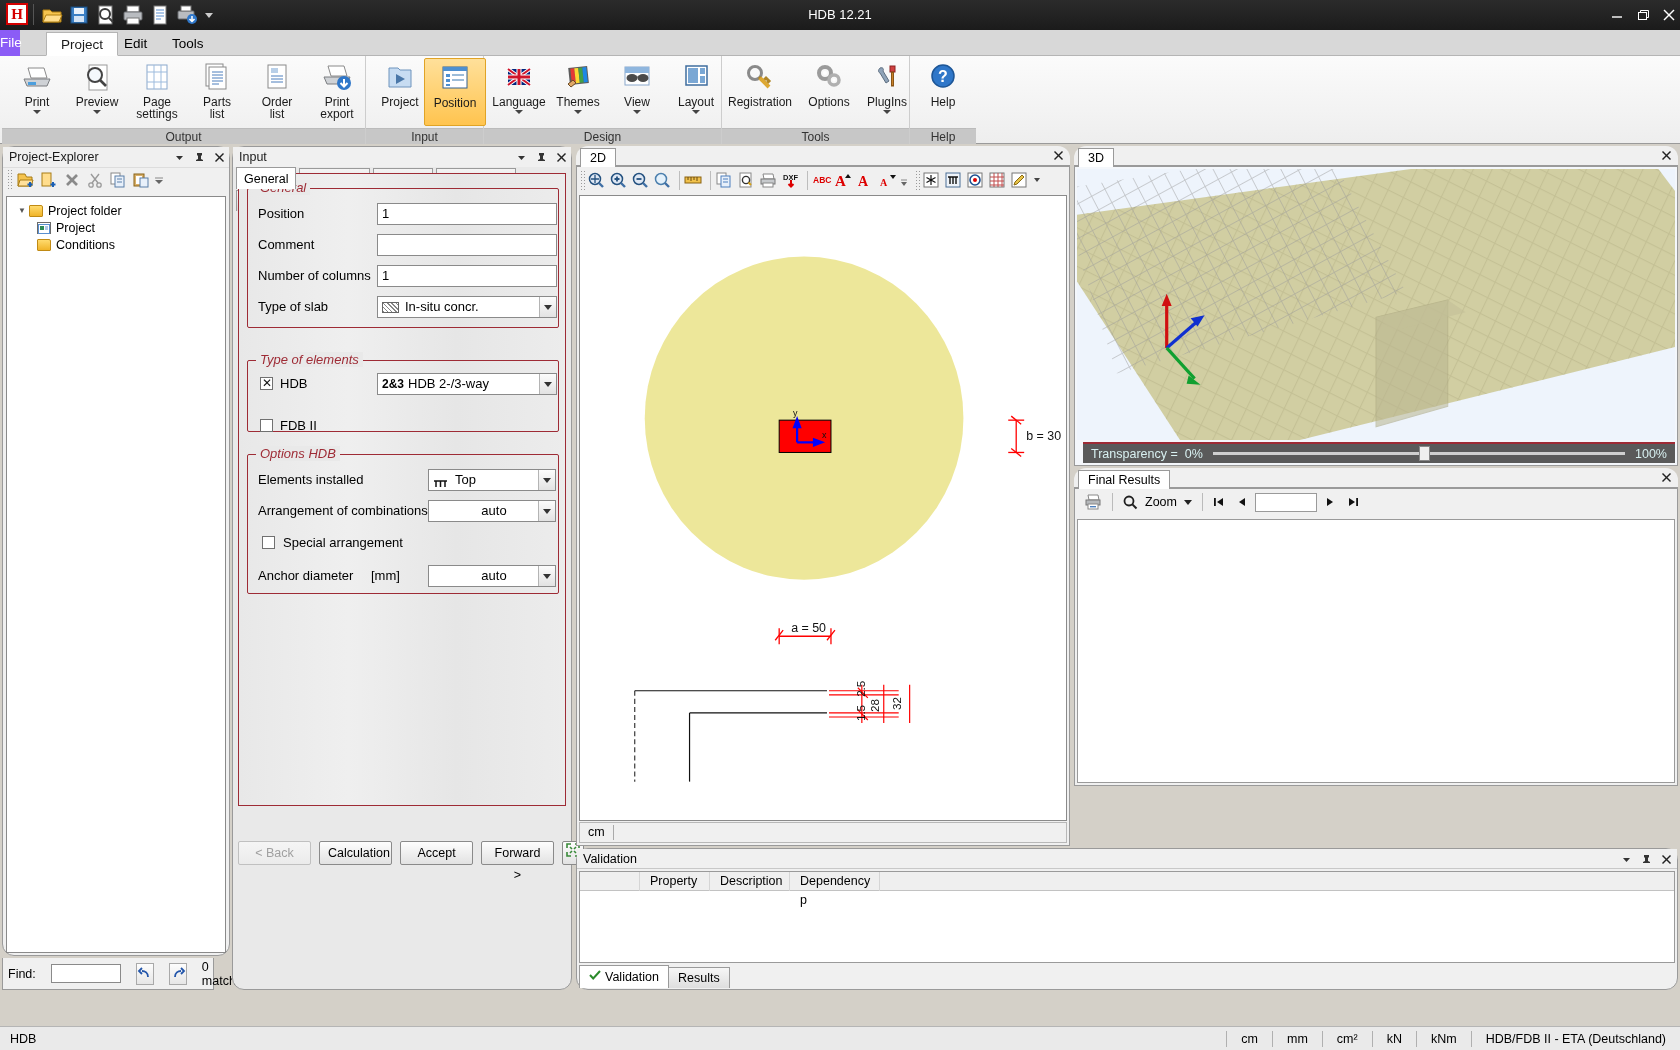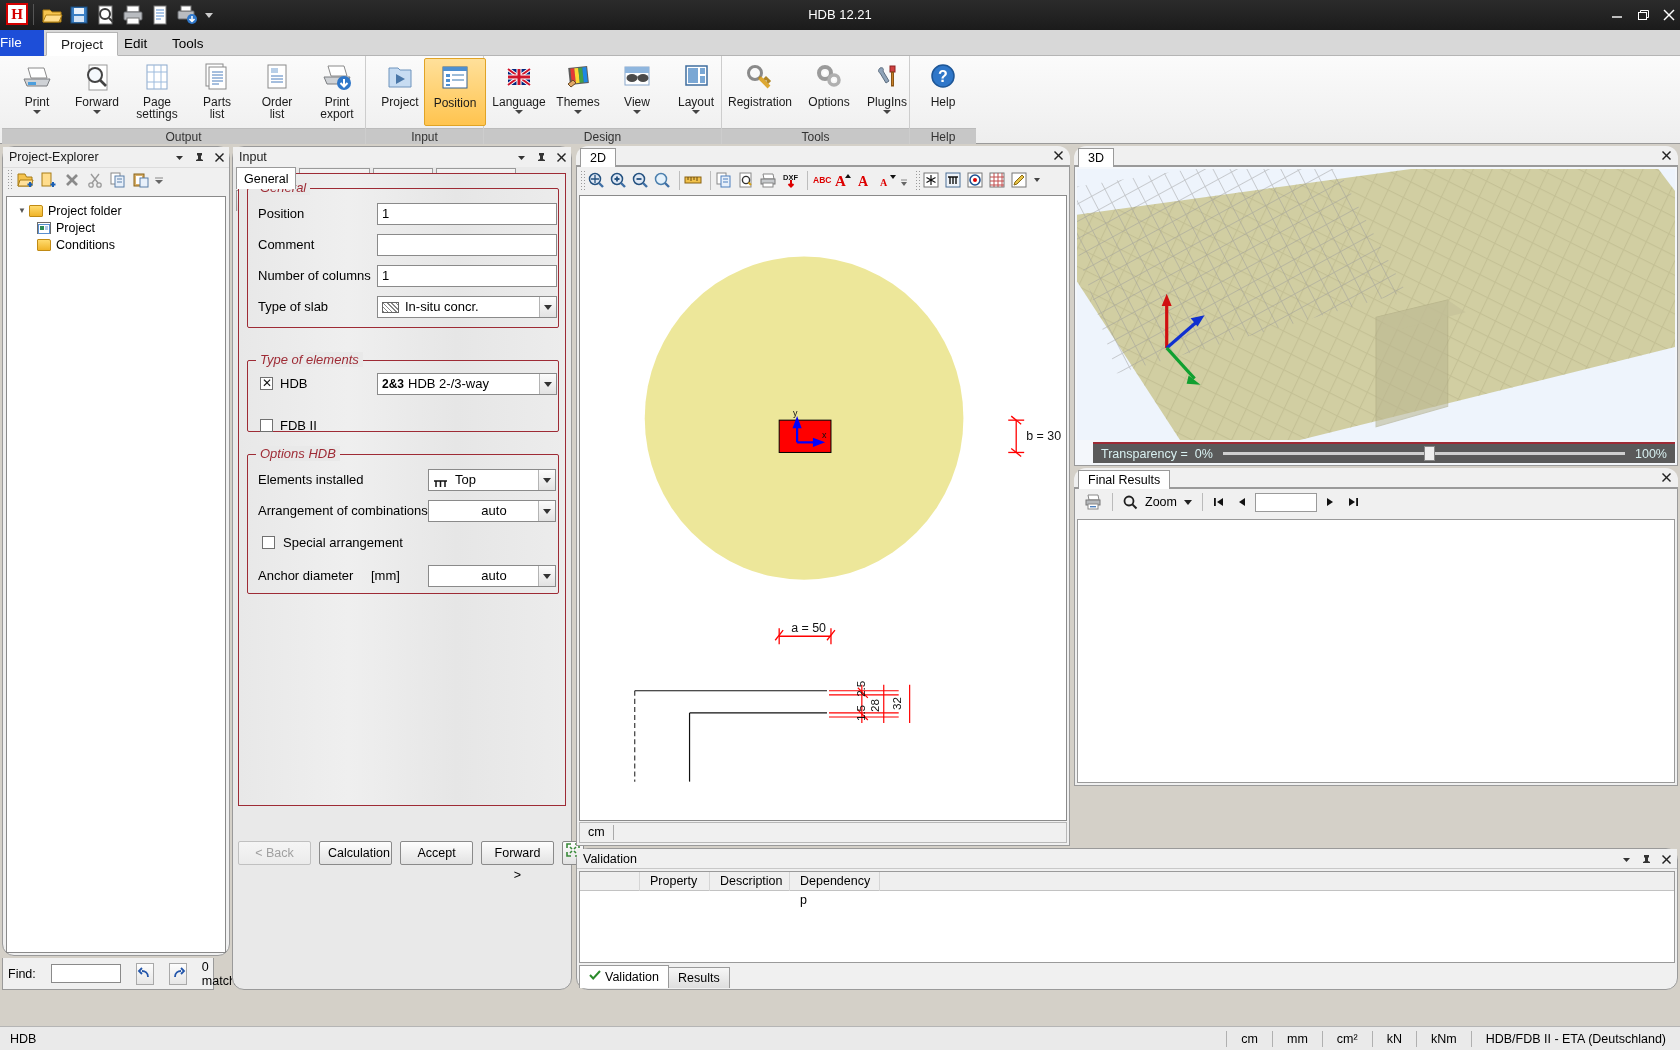--- a/index.html
+++ b/index.html
@@ -38,21 +38,21 @@
 
   
   .menubar {
     position: absolute; top: 30px; left: 0; width: 1680px; height: 26px;
     background: #d8d8d8; border-bottom: 1px solid #b5b5b5;
   }
   .mtab {
     position: absolute; top: 2px; height: 24px; line-height: 24px;
     padding: 0 14px; font-size: 13.5px; cursor: pointer;
   }
-  .mtab.file { background: #1d4ed8; color:#fff; top:0; height:26px; line-height:26px; left:0; width:44px; padding:0; }
+  .mtab.file { background: #8b5cf6; color:#fff; top:0; height:26px; line-height:26px; left:0; width:20px; padding:0; text-align:center;}
   .mtab.active { background: #fff; border:1px solid #b5b5b5; border-bottom:1px solid #fff; color:#1a1a1a;}
 
   
   .ribbon {
     position: absolute; top: 56px; left: 0; width: 1680px; height: 88px;
     background: linear-gradient(#fbfbfb, #eeeeee);
     border-bottom: 1px solid #9a9a9a;
   }
   .rgroup { position: absolute; top: 0; height: 88px; border-right: 1px solid #cdcdcd; }
   .rgroup:first-child { border-left: none; }
@@ -163,21 +163,21 @@
   #canvas2d { position:absolute; left:2px; top:28px; right:2px; bottom:24px; background:#fff; border:1px solid #8a8a8a; overflow:hidden;}
   #status2d { position:absolute; left:2px; right:2px; bottom:2px; height:21px; background:#f0f0f0; border:1px solid #b8b8b8;
     font-size:12.5px; line-height:19px; display:flex; align-items:center;}
   #status2d .cell { padding:0 8px; height:19px; }
   #status2d .divider { width:1px;height:15px;background:#aaa; }
 
   
   #panel3d { left: 1074px; top: 146px; width: 604px; height: 320px; }
   #view3d { position:absolute; left:0; top:20px; right:0; bottom:0; border:1px solid #9a9a9a; background:#f4f7fb;}
   #scene3d { position:absolute; left:2px; top:2px; right:2px; bottom:25px; background:#eef3fb; overflow:hidden; }
-  #transbar { position:absolute; left:18px; right:2px; bottom:2px; height:21px; background:#5a5a5a; color:#d8f0f0;
+  #transbar { position:absolute; left:8px; right:2px; bottom:2px; height:21px; background:#5a5a5a; color:#d8f0f0;
     font-size:12.5px; display:flex; align-items:center; padding:0 8px; border-top:2px solid #9e2b35;}
   .slidertrack { height:3px; background:#cfcfcf; flex:1; margin:0 10px; position:relative; }
   .sliderthumb { position:absolute; width:11px; height:15px; background:#efefef; border:1px solid #888; top:-6px; }
 
   
   #panelfr { left: 1074px; top: 468px; width: 604px; height: 318px; }
   #viewfr { position:absolute; left:0; top:20px; right:0; bottom:0; border:1px solid #9a9a9a; background:#f0f0f0;}
   #tbfr { height:26px; display:flex; align-items:center; padding-left:6px; gap:3px; font-size:12.5px; }
   #frbody { position:absolute; left:2px; top:30px; right:2px; bottom:2px; background:#fff; border:1px solid #9a9a9a;}
   .navbtn { width:20px;height:20px;display:flex;align-items:center;justify-content:center;cursor:pointer;font-size:12px;color:#111;}
@@ -298,21 +298,21 @@
         <div class="caret"></div>
       </div>
       <div class="rbtn" style="left:64px;">
         <div class="ico">
           <svg width="34" height="32" viewBox="0 0 34 32">
               <rect x="9" y="3" width="18" height="25" fill="#fff" stroke="#9a9a9a"></rect>
               <circle cx="15" cy="13" r="7" fill="#f4f8fc" stroke="#444" stroke-width="2"></circle>
               <line x1="20" y1="18" x2="26" y2="24" stroke="#444" stroke-width="2.6"></line>
             </svg>
         </div>
-        <div class="lbl">Forward</div>
+        <div class="lbl">Preview</div>
         <div class="caret"></div>
       </div>
       <div class="rbtn" style="left:124px;">
         <div class="ico">
           <svg width="34" height="32" viewBox="0 0 34 32">
               <rect x="7" y="3" width="20" height="24" fill="#fff" stroke="#8aa8cc"></rect>
               <line x1="7" y1="10" x2="27" y2="10" stroke="#9dbbdd"></line>
               <line x1="7" y1="20" x2="27" y2="20" stroke="#9dbbdd"></line>
               <line x1="14" y1="3" x2="14" y2="27" stroke="#9dbbdd"></line>
               <line x1="21" y1="3" x2="21" y2="27" stroke="#9dbbdd"></line>

